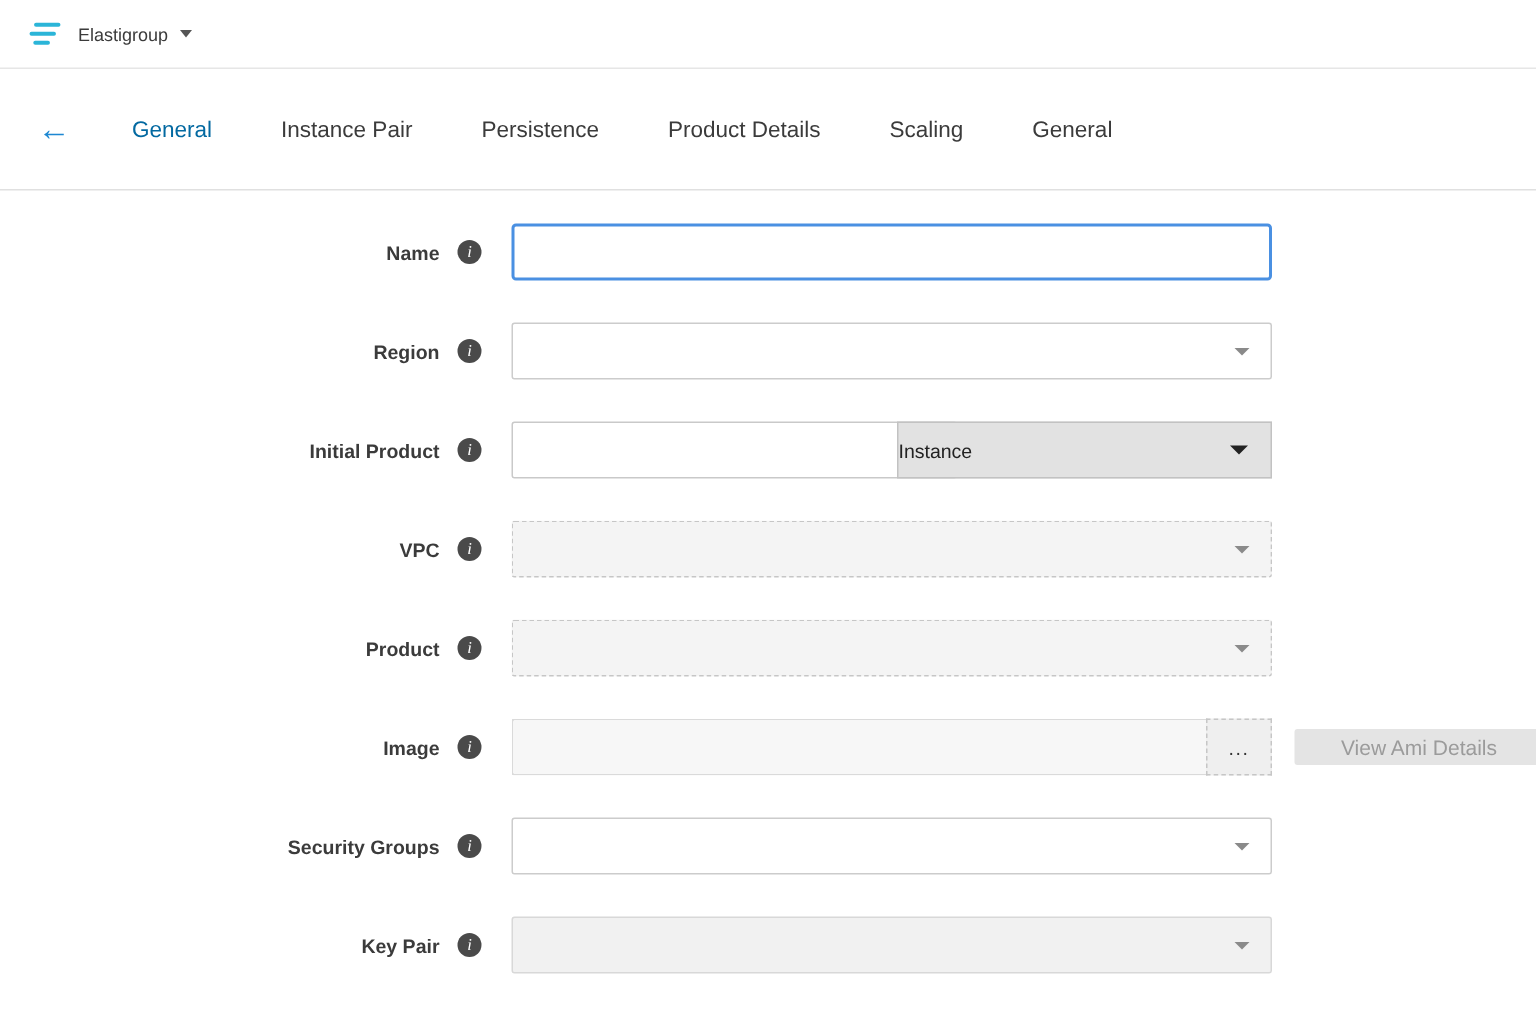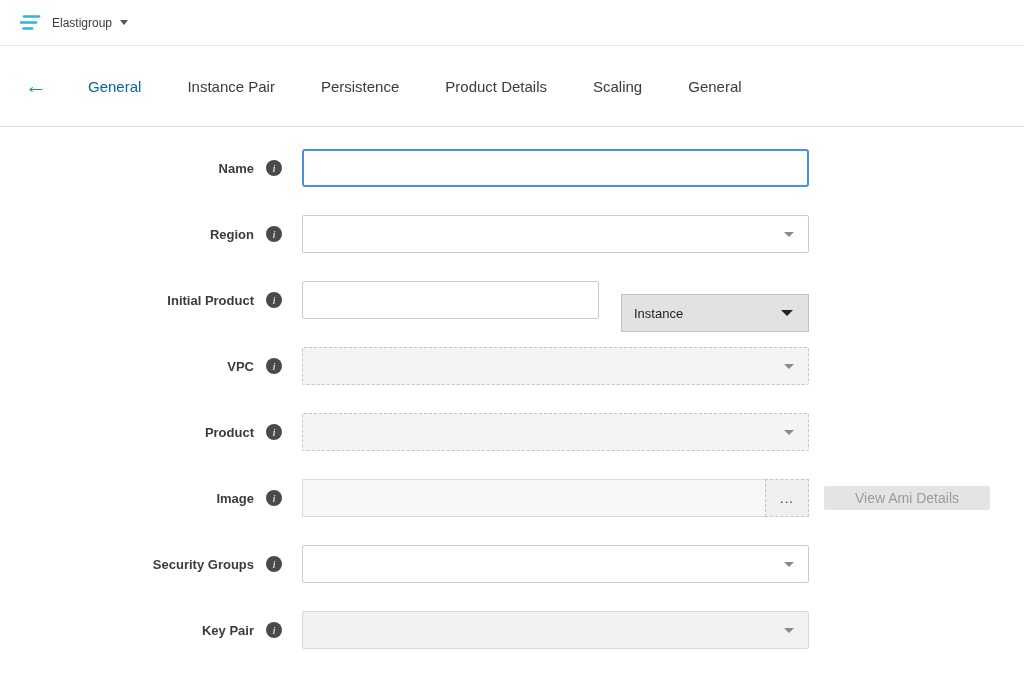--- a/index.html
+++ b/index.html
@@ -54,21 +54,21 @@
     margin-right:46px;
     cursor:pointer;
     white-space:nowrap;
   }
   .tab.active { color:#0369a1; }
 
   
   .form { padding-top:22px; }
   .row { display:flex; align-items:center; height:38px; margin-bottom:28px; }
   .label-wrap {
-    width:282px;
+    width:321px;
     display:flex;
     align-items:center;
     justify-content:flex-end;
     flex:none;
   }
   .field-label { font-size:13px; font-weight:bold; color:#3b3b3b; }
   .info-icon {
     width:16px; height:16px; flex:none;
     border-radius:50%;
     background:#4a4a4a;
@@ -126,26 +126,26 @@
     cursor:default;
   }
   .select.gray-disabled {
     background:#f1f1f1;
     border:1px solid #d8d8d8;
     cursor:default;
   }
 
   .capacity-input { width:297px; }
   .unit-select {
-    position:absolute; right:0; top:13px;
-    width:188px; height:38px;
+    position:absolute; right:0; top:0;
+    width:250px; height:38px;
     background:#e2e2e2;
     border:1px solid #c2c2c2;
     display:flex; align-items:center;
-    padding:0 12px;
+    padding:0 0;
     font-size:13px;
     color:#222;
     cursor:pointer;
   }
   .unit-select .sel-caret {
     border-top-color:#222;
     border-left-width:6px; border-right-width:6px; border-top-width:6px;
     right:15px; margin-top:-3px;
   }
 

